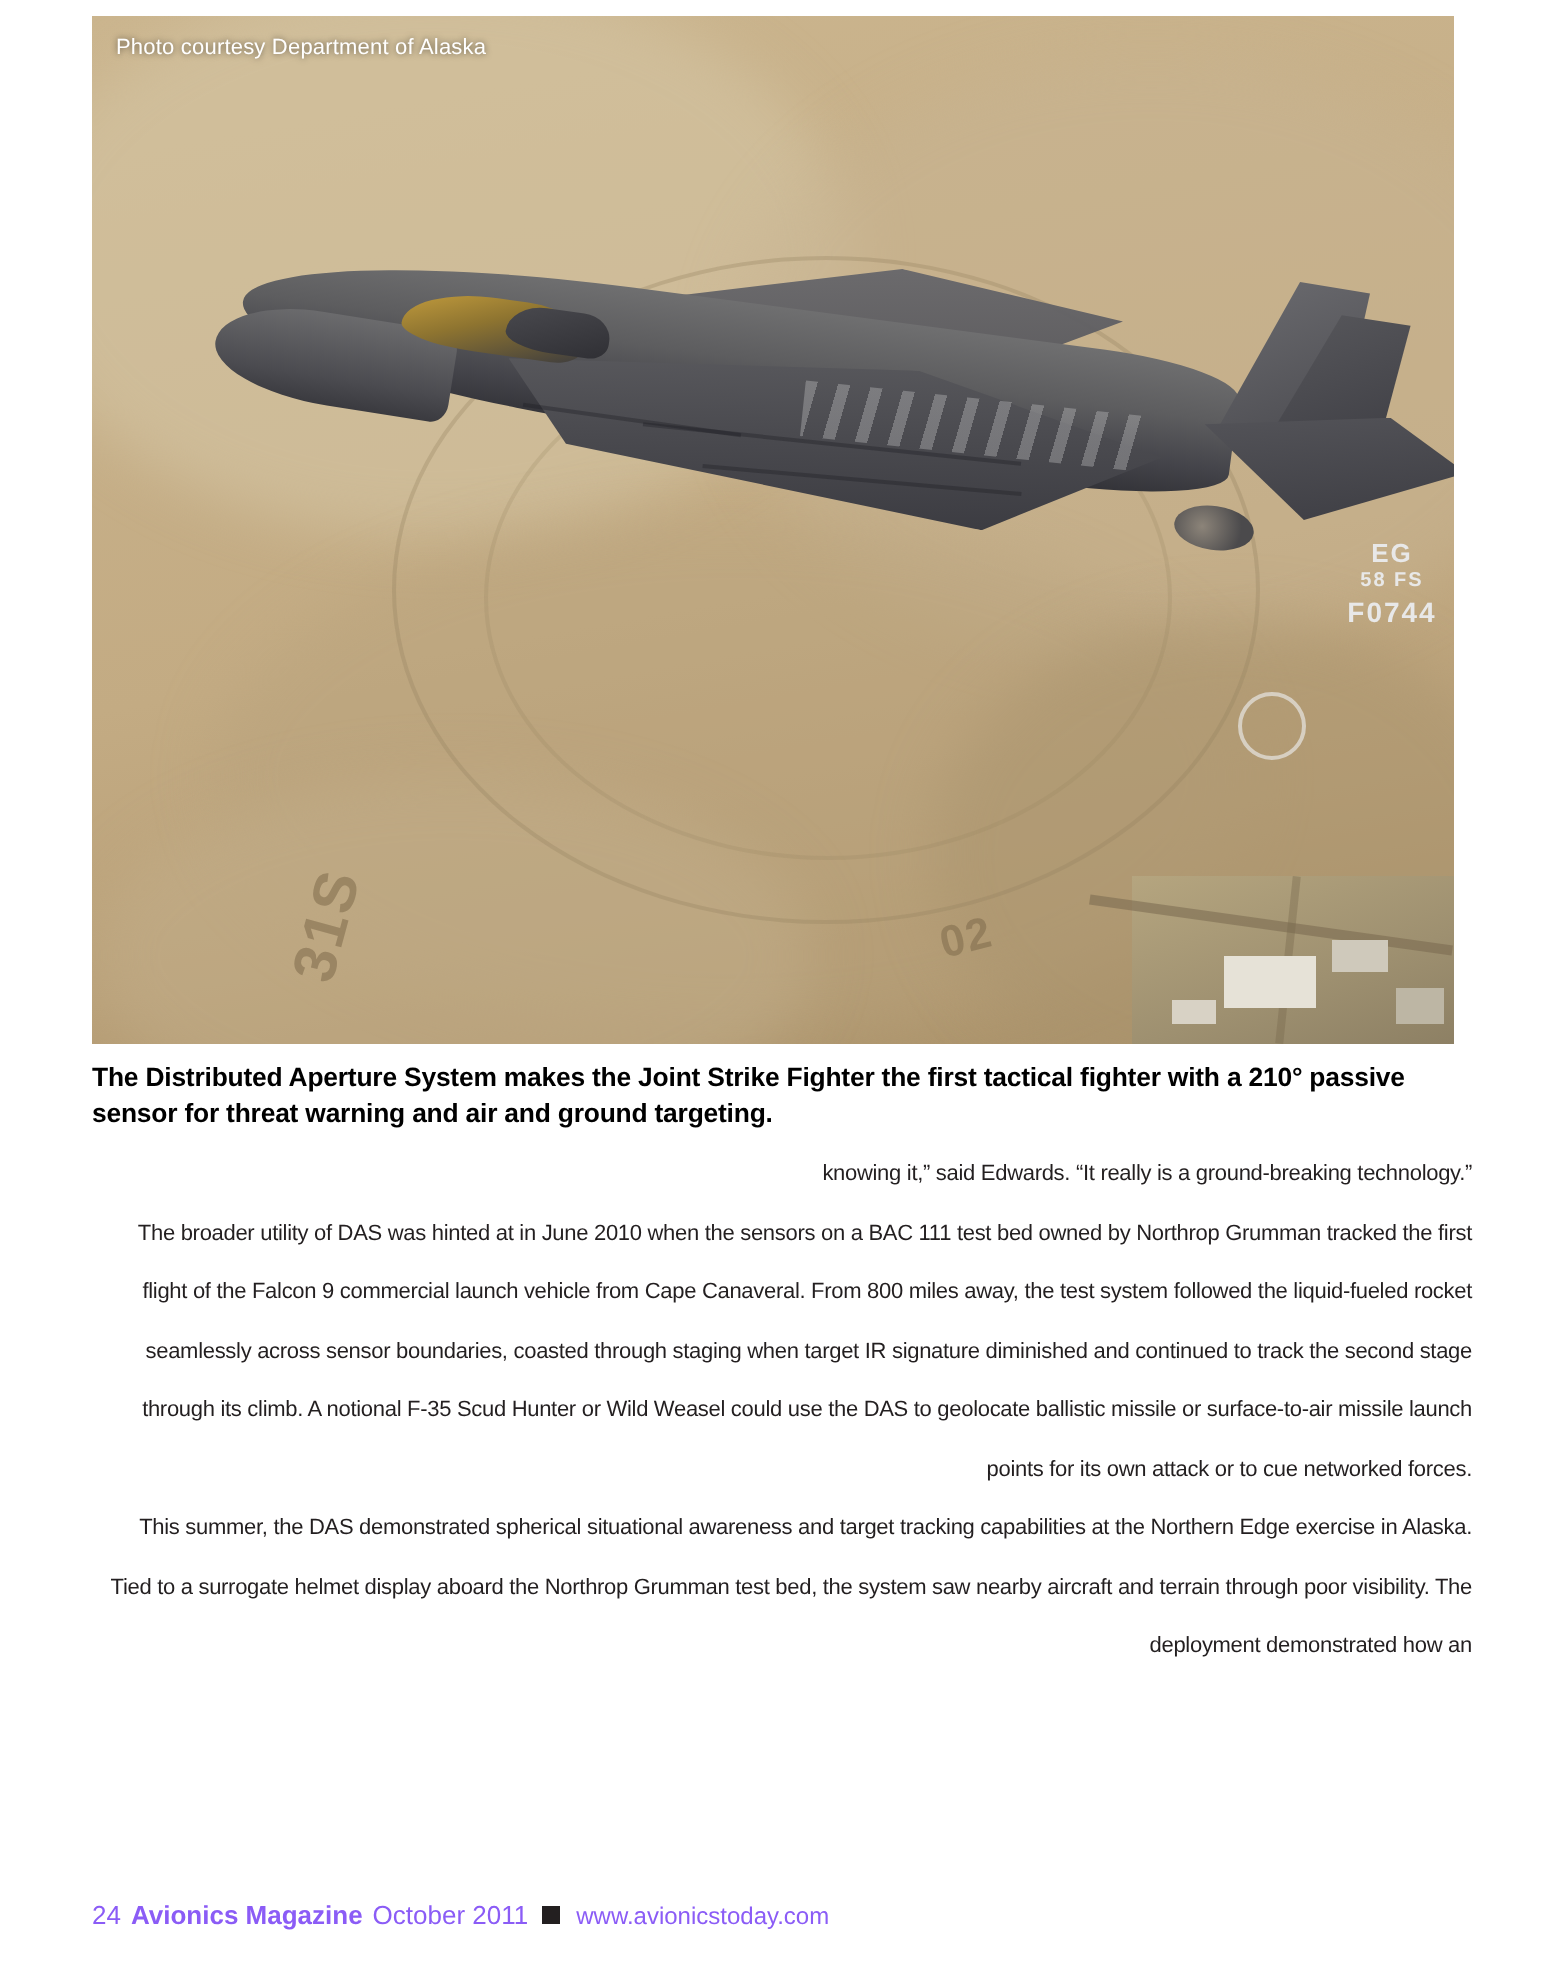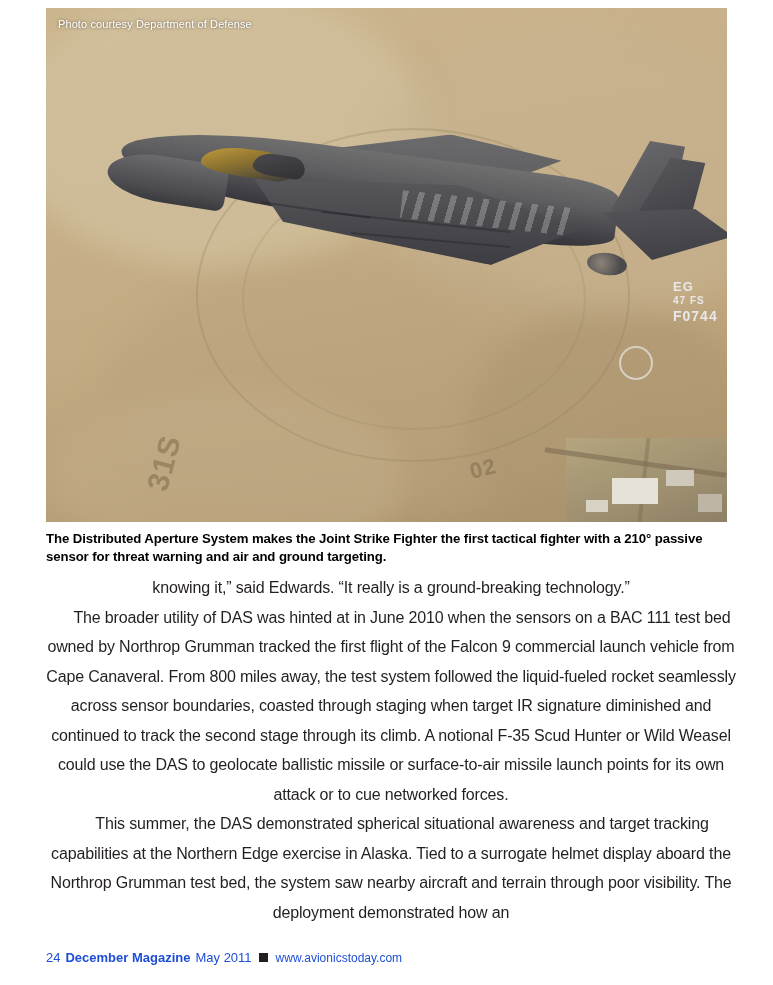--- a/index.html
+++ b/index.html
@@ -141,23 +141,23 @@
     background: linear-gradient(160deg, #5a5a5e 0%, #3f3f45 100%);
     clip-path: polygon(14% 100%, 58% 4%, 98% 12%, 80% 100%);
   }
   .tail-h {
     position: absolute; left: 500px; top: 104px; width: 132px; height: 54px;
     background: linear-gradient(170deg, #55555a 0%, #3c3c42 100%);
     clip-path: polygon(0% 18%, 70% 0%, 100% 46%, 40% 100%);
     transform: rotate(4deg);
   }
   .tail-mark {
-    position: absolute; left: 572px; top: 176px; width: 46px; height: 46px;
+    position: absolute; left: 572px; top: 166px; width: 46px; height: 46px;
     color: #e8e8e8; font-size: 13px; font-weight: bold; line-height: 1.25;
-    text-align: left; letter-spacing: 1px;
+    text-align: center; letter-spacing: 1px;
   }
   .roundel {
     position: absolute; left: 518px; top: 243px; width: 30px; height: 30px;
     border: 2px solid rgba(235,235,235,0.65); border-radius: 50%;
   }
   .panel-line {
     position: absolute; background: rgba(30,30,34,0.35); height: 2px;
   }
   .pl1 { left: 220px; top: 118px; width: 190px; transform: rotate(6deg); }
   .pl2 { left: 250px; top: 136px; width: 160px; transform: rotate(5deg); }
@@ -204,36 +204,36 @@
 
   
   .body-col {
     position: absolute;
     left: 46px;
     top: 573px;
     width: 690px;
   }
   .body-col p {
     margin: 0;
-    font-size: 16px;
+    font-size: 11px;
     line-height: 29.5px;
     color: #231f20;
-    text-align: center;
+    text-align: right;
     letter-spacing: -0.15px;
   }
   .body-col p.indent { text-indent: 22px; }
 
   
   .footer {
     position: absolute;
     left: 46px;
     top: 950px;
     width: 690px;
     font-size: 12.5px;
-    color: #1d4ed8;
+    color: #8b5cf6;
     display: flex;
     align-items: center;
     gap: 5px;
     letter-spacing: 0px;
   }
   .footer .pagenum { font-size: 13px; }
   .footer .mag { font-weight: bold; font-size: 13px; }
   .footer .issue { font-size: 13px; }
   .footer .sq {
     display: inline-block;
@@ -281,39 +281,39 @@
         <div class="panel-line pl2"></div>
         <div class="panel-line pl3"></div>
         <div class="canopy"></div>
         <div class="canopy-frame"></div>
         <div class="tail-v1"></div>
         <div class="tail-v2"></div>
         <div class="tail-h"></div>
         <div class="exhaust"></div>
         <div class="tail-mark">
           <div>EG</div>
-          <div style="font-size:10px">47 FS</div>
+          <div style="font-size:10px">58 FS</div>
           <div style="font-size:14px">F0744</div>
         </div>
         <div class="roundel"></div>
       </div>
 
-      <div class="photo-credit">Photo courtesy Department of Defense</div>
+      <div class="photo-credit">Photo courtesy Department of Alaska</div>
     </div>
   </div>
 
   <div class="caption">The Distributed Aperture System makes the Joint Strike Fighter the first tactical fighter with a 210° passive sensor for threat warning and air and ground targeting.</div>
 
   <div class="body-col">
     <p>knowing it,” said Edwards. “It really is a ground-breaking technology.”</p>
     <p class="indent">The broader utility of DAS was hinted at in June 2010 when the sensors on a BAC 111 test bed owned by Northrop Grumman tracked the first flight of the Falcon 9 commercial launch vehicle from Cape Canaveral. From 800 miles away, the test system followed the liquid-fueled rocket seamlessly across sensor boundaries, coasted through staging when target IR signature diminished and continued to track the second stage through its climb. A notional F-35 Scud Hunter or Wild Weasel could use the DAS to geolocate ballistic missile or surface-to-air missile launch points for its own attack or to cue networked forces.</p>
     <p class="indent">This summer, the DAS demonstrated spherical situational awareness and target tracking capabilities at the Northern Edge exercise in Alaska. Tied to a surrogate helmet display aboard the Northrop Grumman test bed, the system saw nearby aircraft and terrain through poor visibility. The deployment demonstrated how an</p>
   </div>
 
   <div class="footer">
     <span class="pagenum">24</span>
-    <span class="mag">December Magazine</span>
-    <span class="issue">May 2011</span>
+    <span class="mag">Avionics Magazine</span>
+    <span class="issue">October 2011</span>
     <span class="sq"></span>
     <span class="url">www.avionicstoday.com</span>
   </div>
 
 </div>
 
 </body></html>

